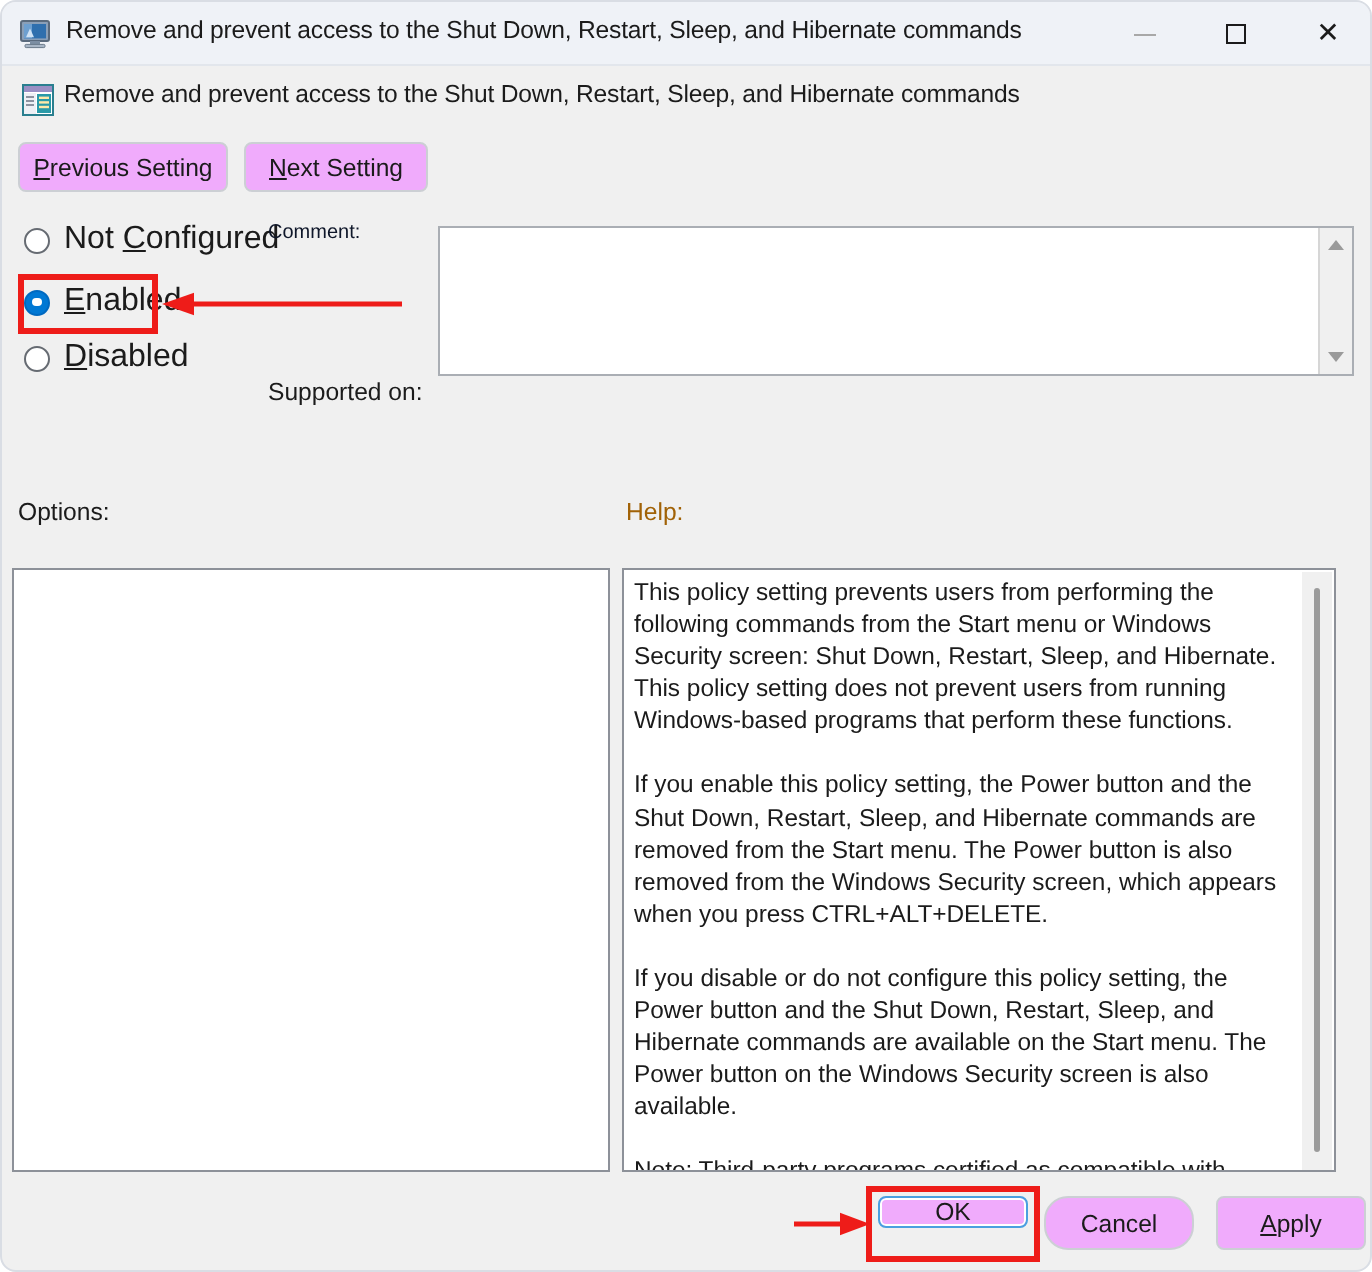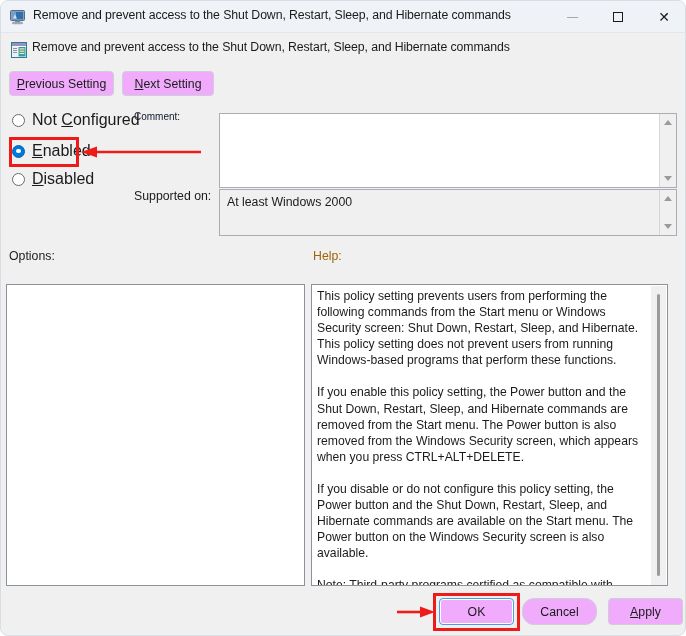--- a/index.html
+++ b/index.html
@@ -280,21 +280,21 @@
     left: 6px; top: 8px;
     width: 3px; height: 282px;
     background: #9b9b9b;
     border-radius: 2px;
   }
 
   
   .btn-ok {
     position: absolute;
     left: 438px; top: 597px;
-    width: 75px; height: 27px;
+    width: 75px; height: 16px;
     border: 1px solid #4a9fe0;
     box-shadow: inset 0 0 0 1px #ffffff;
   }
   .btn-cancel {
     position: absolute;
     left: 521px; top: 597px;
     width: 75px; height: 27px; border-radius: 12px;
   }
   .btn-apply {
     position: absolute;
@@ -391,31 +391,20 @@
       <div class="sb-arrow up">
         <div class="tri-up"></div>
       </div>
       <div class="sb-arrow down">
         <div class="tri-down"></div>
       </div>
     </div>
   </div>
 
   <div class="lbl-supported">Supported on:</div>
-  <div class="field supported-box">
-    <div class="supported-text">At least Windows 2000</div>
-    <div class="sb-classic">
-      <div class="sb-arrow up">
-        <div class="tri-up"></div>
-      </div>
-      <div class="sb-arrow down">
-        <div class="tri-down"></div>
-      </div>
-    </div>
-  </div>
 
   <div class="lbl-options">Options:</div>
   <div class="lbl-help">Help:</div>
 
   <div class="options-panel"></div>
 
   <div class="help-panel">
     <div class="help-text">
       <p>This policy setting prevents users from performing the following commands from the Start menu or Windows Security screen: Shut Down, Restart, Sleep, and Hibernate. This policy setting does not prevent users from running Windows-based programs that perform these functions.</p>
       <p>If you enable this policy setting, the Power button and the Shut Down, Restart, Sleep, and Hibernate commands are removed from the Start menu. The Power button is also removed from the Windows Security screen, which appears when you press CTRL+ALT+DELETE.</p>

